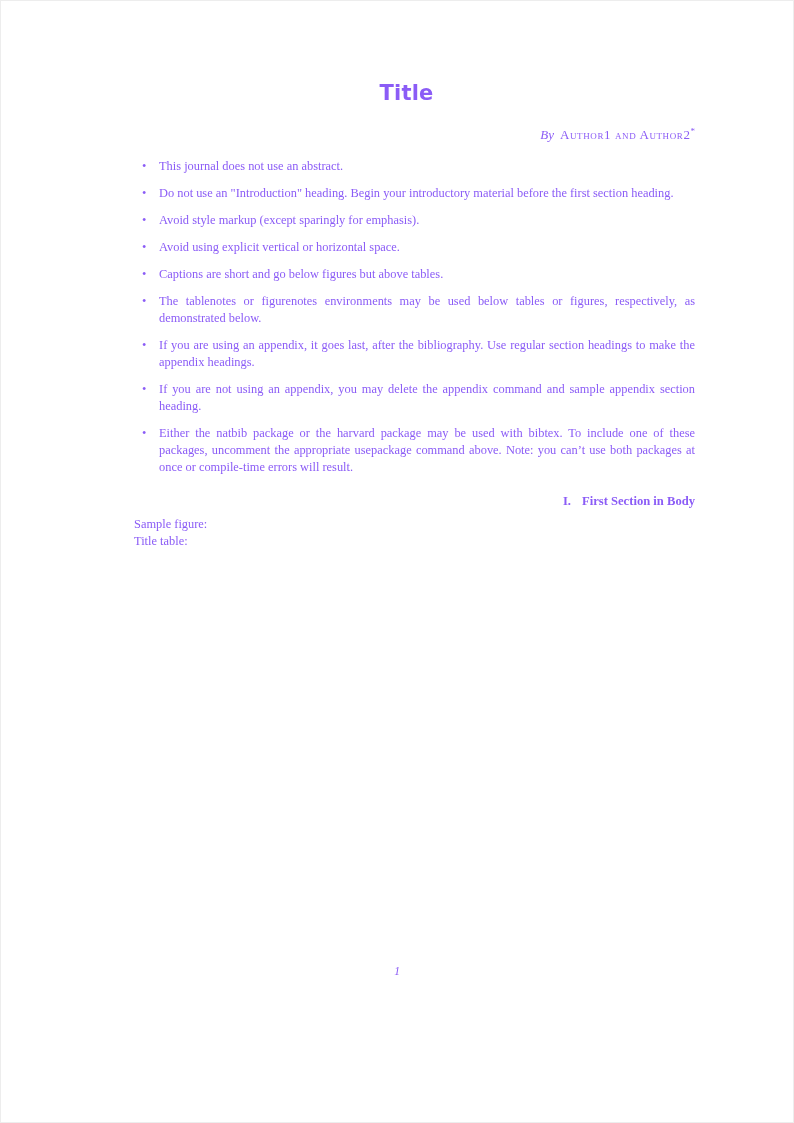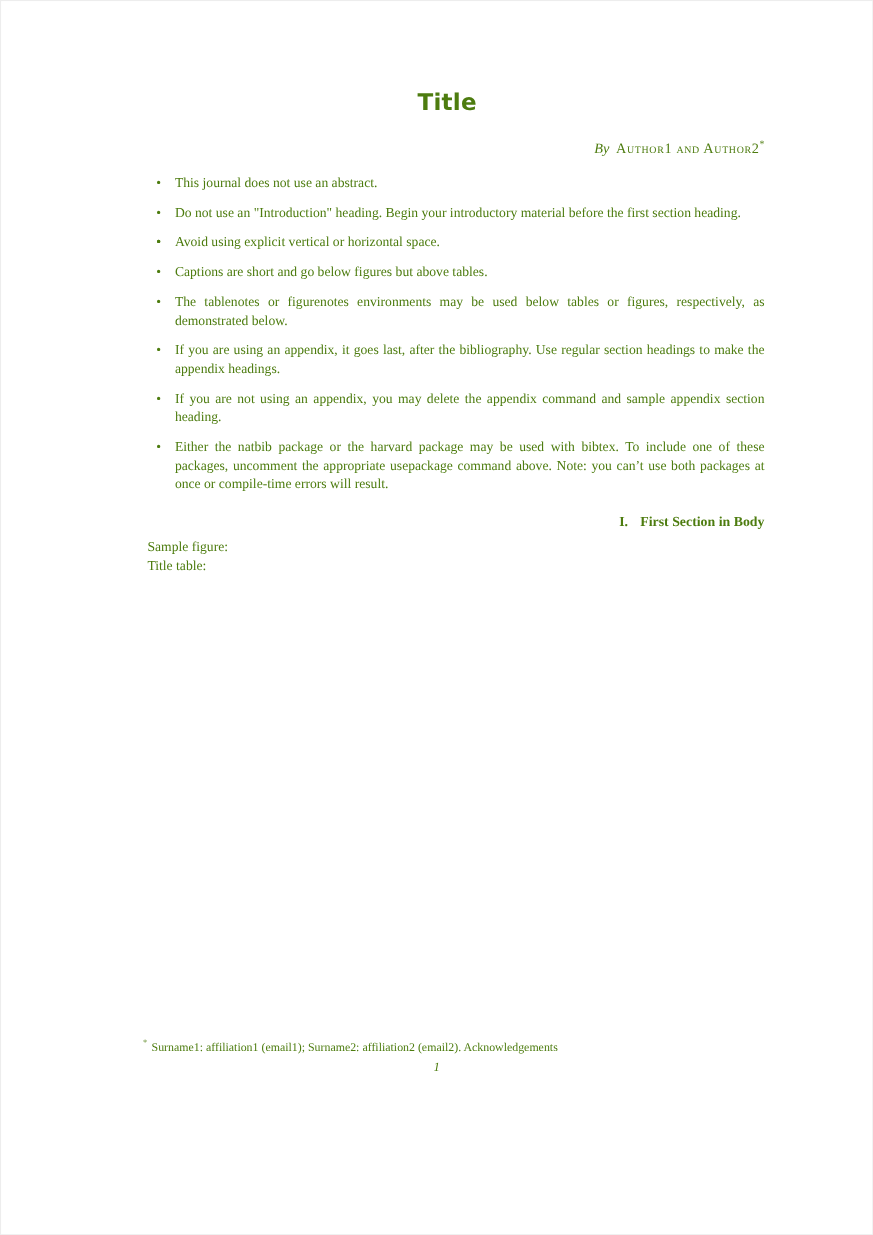--- a/index.html
+++ b/index.html
@@ -8,21 +8,21 @@
     background: #ffffff;
   }
   .page {
     position: relative;
     width: 794px;
     height: 1123px;
     background: #ffffff;
     box-sizing: border-box;
     border: 1px solid #ededed;
     font-family: "Liberation Serif", serif;
-    color: #4d7c0f;
+    color: #8b5cf6;
     overflow: hidden;
   }
   .content {
     position: absolute;
     left: 117px;
     width: 577px;
     top: 0;
   }
   .title {
     margin: 80px 0 0 0;
@@ -139,33 +139,32 @@
   <div class="content">
 
     <h1 class="title">Title</h1>
 
     <p class="byline"><span class="by">By</span><span class="authors">Author1 and Author2</span><sup class="fnmark">*</sup></p>
 
 
     <ul class="bullets">
       <li><span class="bullet">•</span><span>This journal does not use an abstract.</span></li>
       <li><span class="bullet">•</span><span>Do not use an "Introduction" heading. Begin your introductory material before the first section heading.</span></li>
-      <li><span class="bullet">•</span></li>
+      <li><span class="bullet">•</span><span>Avoid style markup (except sparingly for emphasis).</span></li>
       <li><span class="bullet">•</span><span>Avoid using explicit vertical or horizontal space.</span></li>
       <li><span class="bullet">•</span><span>Captions are short and go below figures but above tables.</span></li>
       <li><span class="bullet">•</span><span>The tablenotes or figurenotes environments may be used below tables or figures, respectively, as demonstrated below.</span></li>
       <li><span class="bullet">•</span><span>If you are using an appendix, it goes last, after the bibliography. Use regular section headings to make the appendix headings.</span></li>
       <li><span class="bullet">•</span><span>If you are not using an appendix, you may delete the appendix command and sample appendix section heading.</span></li>
       <li><span class="bullet">•</span><span>Either the natbib package or the harvard package may be used with bibtex. To include one of these packages, uncomment the appropriate usepackage command above. Note: you can’t use both packages at once or compile-time errors will result.</span></li>
     </ul>
 
     <h2 class="section-heading"><span class="secnum">I.</span><span>First Section in Body</span></h2>
 
     <p class="para first indent">Sample figure:</p>
     <p class="para indent">Title table:</p>
 
 
   </div>
 
-  <div class="footnote"><sup class="fnmark">*</sup><span>Surname1: affiliation1 (email1); Surname2: affiliation2 (email2). Acknowledgements</span></div>
 
   <div class="page-number">1</div>
 </div>
 
 </body></html>

